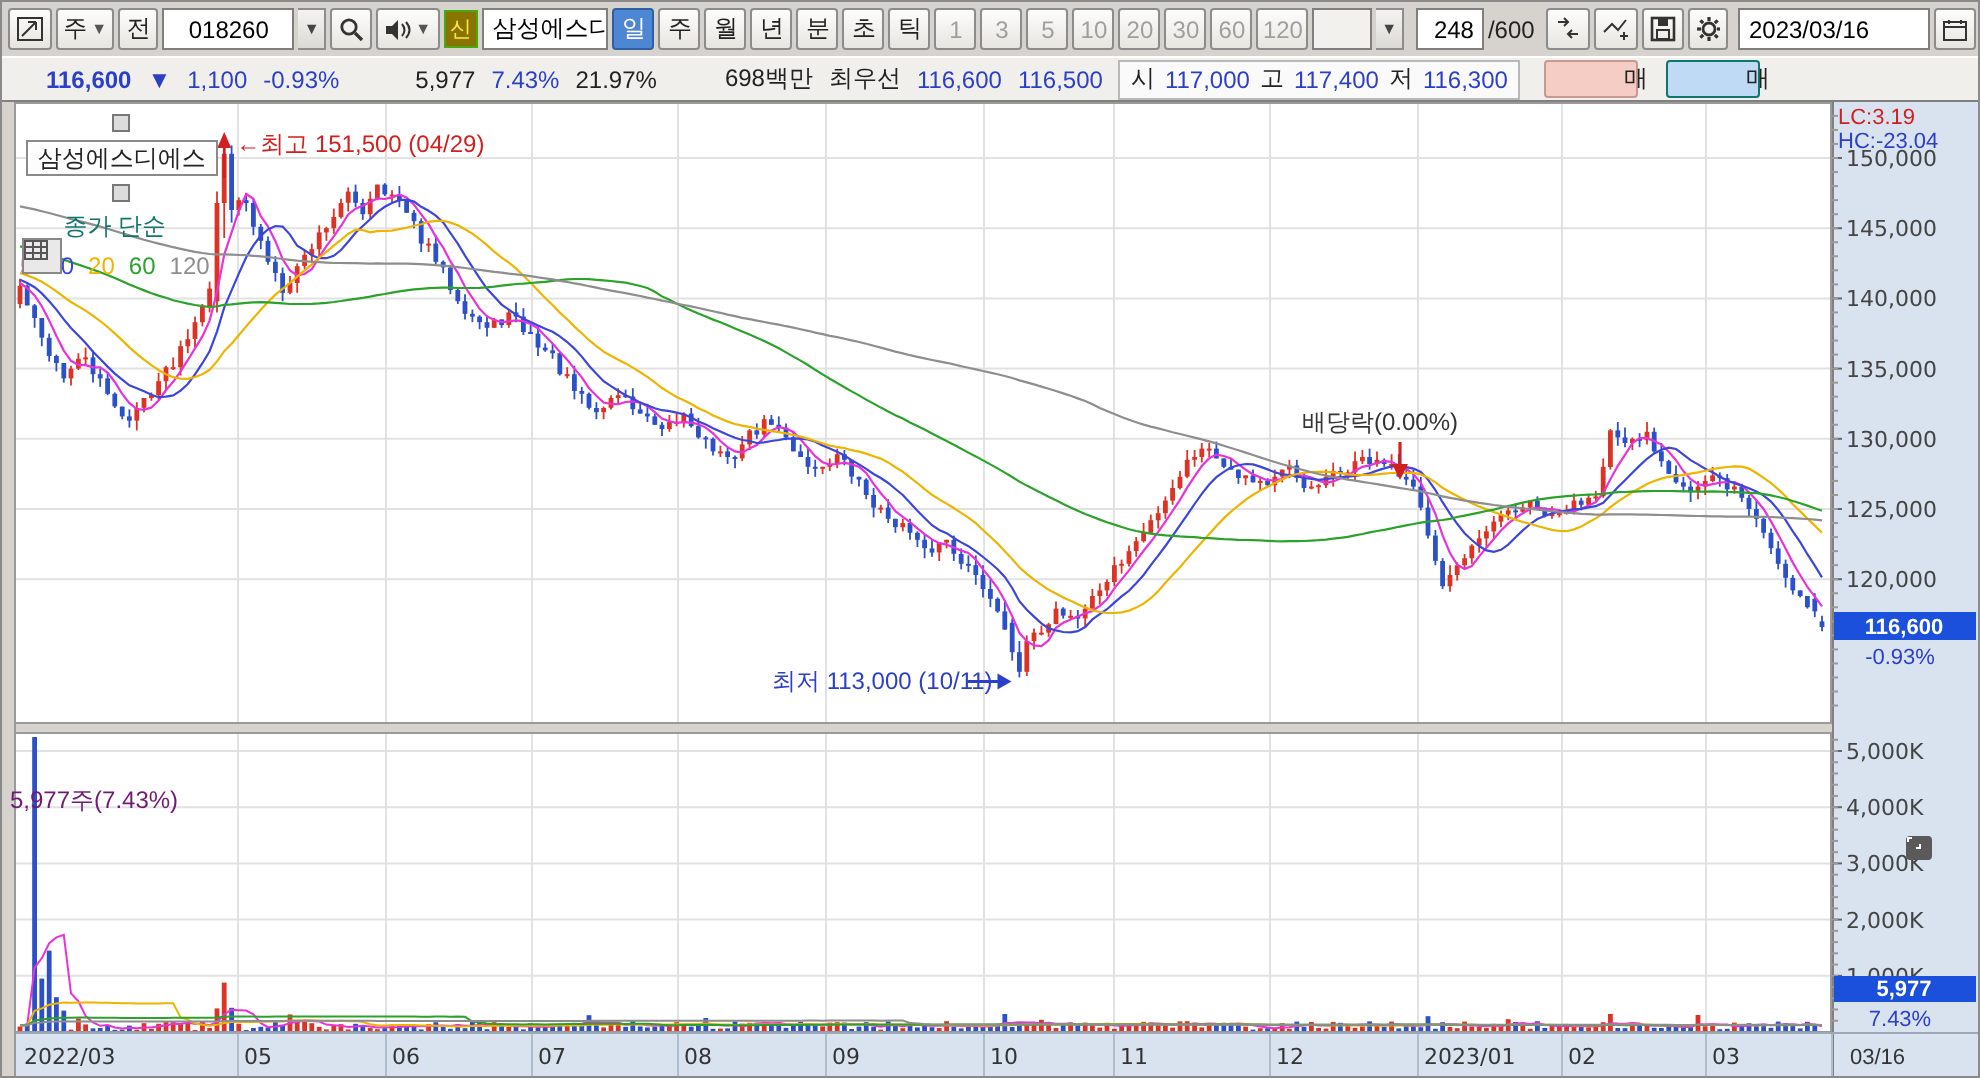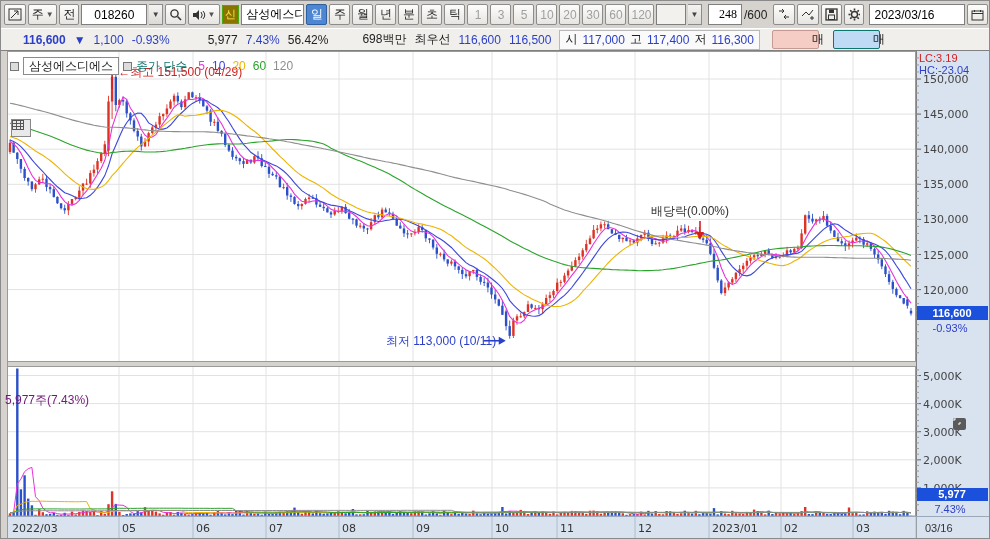--- a/index.html
+++ b/index.html
@@ -21,21 +21,21 @@
   .inforow .num{font-size:12px;}
   .blue{color:#2b3fc8;}
   .dark{color:#222;}
   .groupbox{display:inline-flex;align-items:center;gap:5px;border:1px solid #b9b9b9;background:#fafafa;height:18px;padding:0 5px;}
   .trade-btn{height:19px;width:46px;display:inline-flex;align-items:flex-start;justify-content:center;font-size:12px;border-radius:2px;box-sizing:border-box;padding-left:45px;}
   .buy{background:#f6cdc4;border:1px solid #c59a92;color:#222;}
   .sell{background:#bedaf4;border:1px solid #0f766e;color:#222;}
   
   .chart-area{position:absolute;top:50px;left:0;width:990px;height:489px;background:#fff;}
   .chart-area svg{position:absolute;top:0;left:0;}
-  .overlay{position:absolute;font-size:12px;}
+  .overlay{position:absolute;font-size:12px;flex-direction:column;}
   .chk{width:7px;height:7px;border:1px solid #777;background:#dcdcdc;display:inline-block;}
   .namebox{border:1px solid #8a8a8a;background:#fdfdfd;padding:0 5px;height:16px;line-height:16px;font-size:12px;color:#222;}
   .legend-row{display:flex;align-items:center;gap:4px;}
   .ma-item{margin-right:7px;font-size:12px;}
   .grid-icon-btn{position:absolute;left:10px;top:68px;width:18px;height:16px;border:1px solid #888;background:#e9e9e9;display:flex;align-items:center;justify-content:center;}
   .vol-max-btn{position:absolute;left:952px;top:367px;width:13px;height:12px;background:#5a5a5a;border-radius:2px;display:flex;align-items:center;justify-content:center;}
   .left-splitter{position:absolute;left:0;top:50px;width:6px;height:489px;background:#d6d3ce;border-right:1px solid #9a9a9a;}
 </style>
 </head>
 <body>
@@ -91,21 +91,21 @@
         <div class="btn disabled" style="width: 21px;">3</div>
         <div class="btn disabled" style="width: 21px;">5</div>
         <div class="btn disabled" style="width: 21px;">10</div>
         <div class="btn disabled" style="width: 21px;">20</div>
         <div class="btn disabled" style="width: 21px;">30</div>
         <div class="btn disabled" style="width: 21px;">60</div>
         <div class="btn disabled" style="width: 26px;">120</div>
       </div>
     <div class="field" style="width:30px;background:#f2f1ee"></div>
     <div class="combo-arrow">▼</div>
-    <input class="field" style="width: 34px; text-align: right; margin-left: 4px; font-family: Liberation Serif, serif;" readonly="" value="248">
+    <input class="field" style="width: 34px; text-align: right; margin-left: 4px;" readonly="" value="248">
     <span class="lbl">/600</span>
     <div class="btn icon-btn" style="margin-left:4px">
       <svg width="14" height="13">
           <path d="M2 3 l5 0 m-2 -2 l2 2 -2 2" stroke="#333" fill="none"></path>
           <path d="M12 9 l-5 0 m2 -2 l-2 2 2 2" stroke="#333" fill="none"></path>
         </svg>
     </div>
     <div class="btn icon-btn">
       <svg width="14" height="13">
           <path d="M1 8 l4 -4 3 3 4 -5" stroke="#333" fill="none"></path>
@@ -147,21 +147,21 @@
     </div>
   </div>
 
   <div class="inforow">
     <span class="num blue" style="margin-left:18px;font-weight:bold">116,600</span>
     <span class="num blue">▼</span>
     <span class="num blue">1,100</span>
     <span class="num blue">-0.93%</span>
     <span class="num dark" style="margin-left:30px">5,977</span>
     <span class="num blue">7.43%</span>
-    <span class="num dark">56.42%</span>
+    <span class="num dark">21.97%</span>
     <span class="num dark" style="margin-left:26px">698백만</span>
     <span class="num dark">최우선</span>
     <span class="num blue">116,600</span>
     <span class="num blue">116,500</span>
     <div class="groupbox">
       <span class="num dark">시</span>
       <span class="num blue">117,000</span>
       <span class="num dark">고</span>
       <span class="num blue">117,400</span>
       <span class="num dark">저</span>

